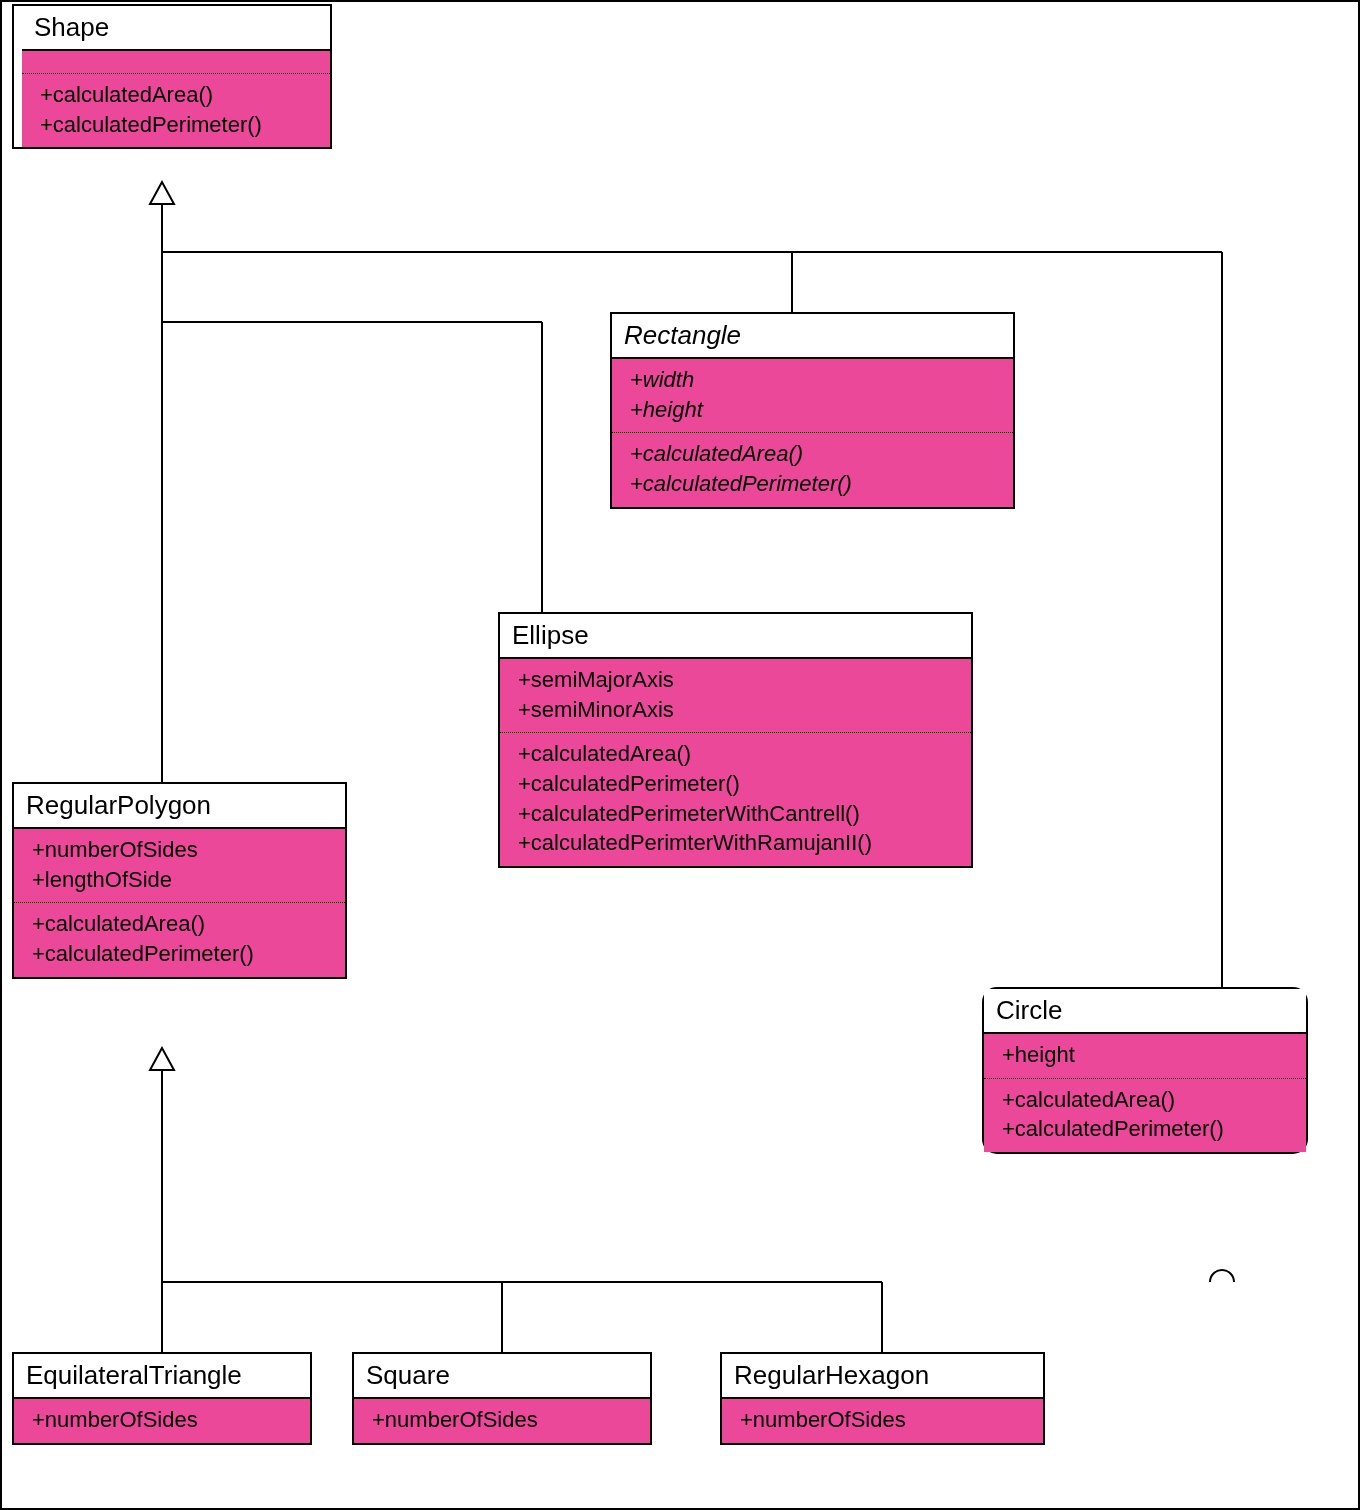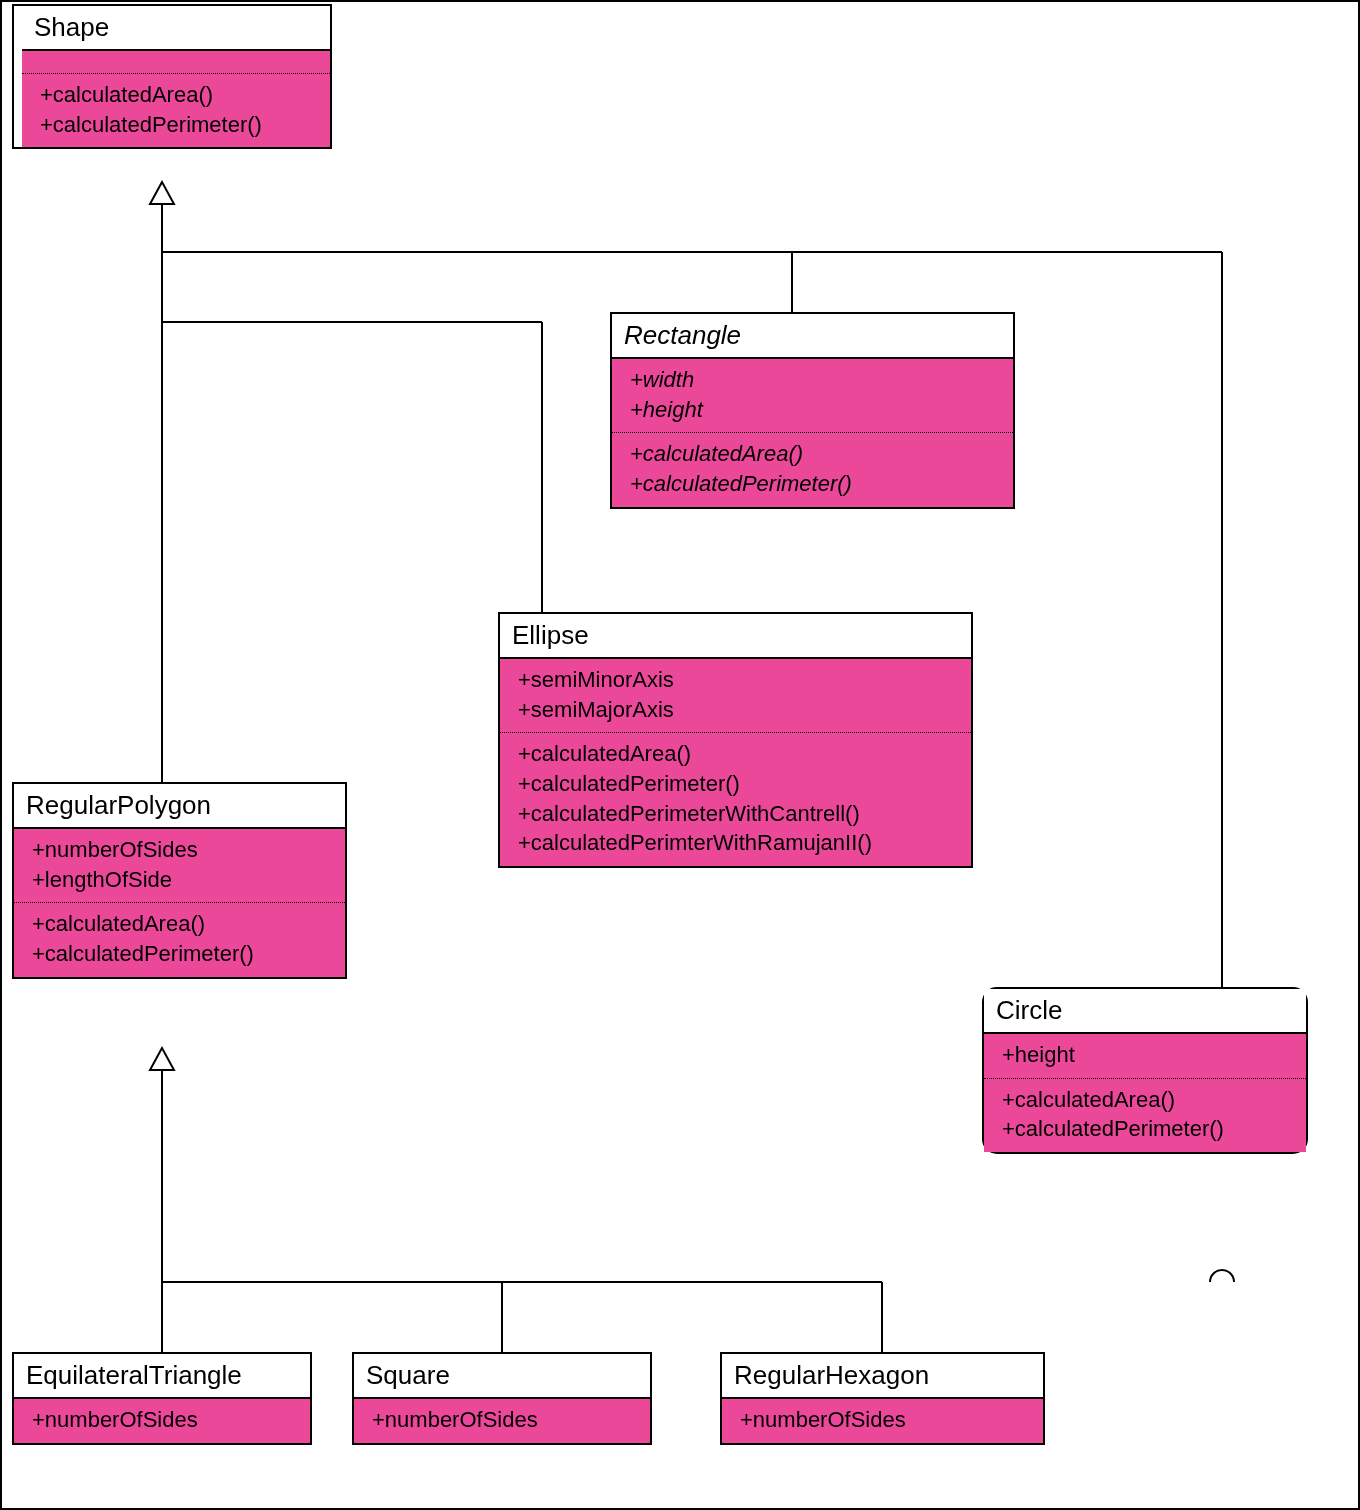--- a/index.html
+++ b/index.html
@@ -106,22 +106,22 @@
   </div>
   <div class="section">
     <div>+calculatedArea()</div>
     <div>+calculatedPerimeter()</div>
   </div>
 </div>
 
 <div class="class-box" style="left:484px; top:610px; width:475px;margin-left:12px;">
   <div class="class-name">Ellipse</div>
   <div class="section attrs">
+    <div>+semiMajorAxis</div>
     <div>+semiMinorAxis</div>
-    <div>+semiMajorAxis</div>
   </div>
   <div class="section">
     <div>+calculatedArea()</div>
     <div>+calculatedPerimeter()</div>
     <div>+calculatedPerimeterWithCantrell()</div>
     <div>+calculatedPerimterWithRamujanII()</div>
   </div>
 </div>
 
 <div class="class-box" style="left:10px; top:780px; width:335px;">

